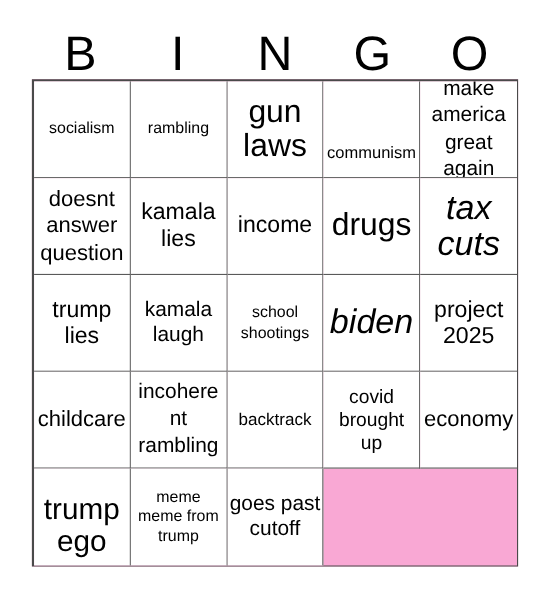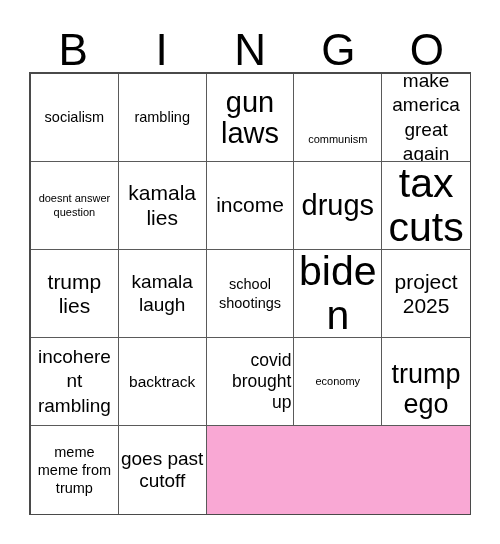--- a/index.html
+++ b/index.html
@@ -78,34 +78,34 @@
 
   .cell-text {
     display: block;
     width: 100%;
     line-height: 1.05;
     word-break: break-word;
     color: #000;
   }
 
   
-  .fs-11 { font-size: 11px; line-height: 1.3; margin-top: 44px; }
+  .fs-11 { font-size: 15px; line-height: 1.3; margin-top: 44px; }
   .fs-12 { font-size: 12.5px; line-height: 1.3; }
   .fs-13 { font-size: 19px; line-height: 1.28; }
   .fs-14 { font-size: 14.5px; line-height: 1.25; }
   .fs-15 { font-size: 15.5px; line-height: 1.25; }
-  .fs-16 { font-size: 11px; line-height: 1.22; }
-  .fs-17 { font-size: 17.5px; line-height: 1.2; text-align: right; }
+  .fs-16 { font-size: 20px; line-height: 1.22; }
+  .fs-17 { font-size: 17.5px; line-height: 1.2; }
   .fs-19 { font-size: 19px; line-height: 1.18; }
   .fs-21 { font-size: 21px; line-height: 1.15; }
   .fs-23 { font-size: 23px; line-height: 1.12; }
   .fs-25 { font-size: 21px; line-height: 1.1; }
   .fs-27 { font-size: 27px; line-height: 1.08; margin-top: 16px; }
   .fs-29 { font-size: 29px; line-height: 1.06; }
-  .fs-31 { font-size: 41px; line-height: 1.05; }
+  .fs-31 { font-size: 31px; line-height: 1.05; font-style: italic; }
 </style>
 </head>
 <body>
 
 <div class="card">
 
   <div class="header">
     <div class="header-cell">B</div>
     <div class="header-cell">I</div>
     <div class="header-cell">N</div>
@@ -153,20 +153,23 @@
       <div class="cell">
         <span class="cell-text fs-14">school shootings</span>
       </div>
       <div class="cell">
         <span class="cell-text fs-31">biden</span>
       </div>
       <div class="cell">
         <span class="cell-text fs-25">project 2025</span>
       </div>
       <div class="cell">
+        <span class="cell-text fs-16">childcare</span>
+      </div>
+      <div class="cell">
         <span class="cell-text fs-13">incoherent rambling</span>
       </div>
       <div class="cell">
         <span class="cell-text fs-15">backtrack</span>
       </div>
       <div class="cell">
         <span class="cell-text fs-17">covid brought up</span>
       </div>
       <div class="cell">
         <span class="cell-text fs-16">economy</span>

